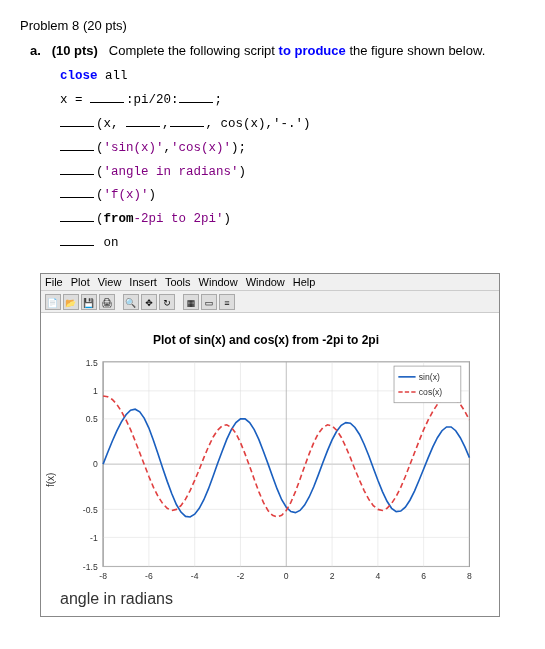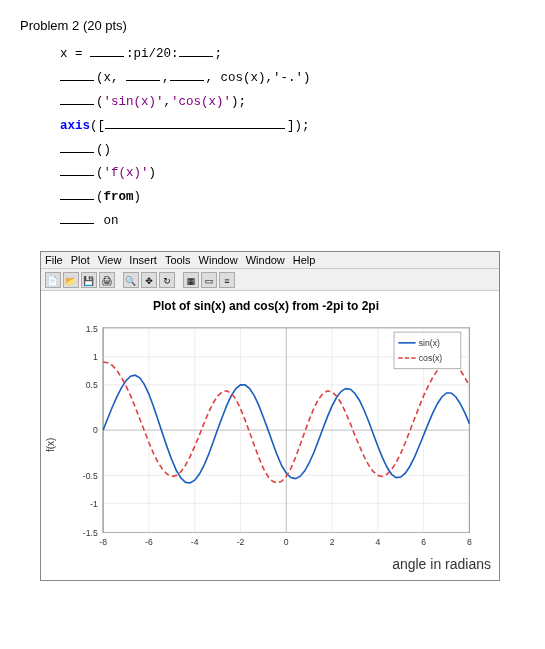--- a/index.html
+++ b/index.html
@@ -112,21 +112,21 @@
       background: #ddd;
       border: 1px solid #aaa;
       display: inline-block;
       font-size: 9px;
       text-align: center;
       line-height: 16px;
     }
 
     .fig-content {
       background: #fff;
-      padding: 8px 8px 8px 0px;
+      padding: 20px 8px 8px 0px;
       position: relative;
     }
 
     .plot-title {
       text-align: center;
       font-size: 12px;
       font-weight: bold;
       margin-bottom: 4px;
     }
 
@@ -150,43 +150,56 @@
       flex-direction: column;
       flex: 1;
     }
 
     .chart-container {
       position: relative;
       flex: 1;
     }
 
     .x-label {
-      text-align: right;
-      font-size: 14px;
+      text-align: left;
+      font-size: 16px;
       color: #333;
       margin-top: 2px;
     }
 
     svg.plot-svg {
       width: 100%;
       display: block;
     }
   </style>
 </head>
 <body>
 
 <div class="problem-header">
-  <span>Problem 2</span>
+  <span>Problem 8</span>
   <span>(20 pts)</span>
 </div>
 
 <div class="sub-problem">
+  <div class="sub-label">
+    <strong>a.</strong>
+    &nbsp;
+    <strong>(10 pts)</strong>
+    &nbsp;
+    <span>Complete the following script</span>
+    <span style="color:#00f; font-weight:bold;"> to produce </span>
+    <span>the figure shown below.</span>
+  </div>
 
   <div class="code-block">
 
+    <div class="code-line">
+      <span class="kw-blue">close</span>
+      <span>&nbsp;all</span>
+    </div>
 
     <div class="code-line">
       <span>x =&nbsp;</span>
       <span class="blank"></span>
       <span>:pi/20:</span>
       <span class="blank"></span>
       <span>;</span>
     </div>
 
     <div class="code-line">
@@ -201,44 +214,40 @@
 
     <div class="code-line">
       <span class="blank"></span>
       <span>(</span>
       <span class="str-purple">'sin(x)'</span>
       <span>,</span>
       <span class="str-purple">'cos(x)'</span>
       <span>);</span>
     </div>
 
-    <div class="code-line">
-      <span class="kw-blue">axis</span>
-      <span>([</span>
-      <span class="blank blank-axis"></span>
-      <span>]);</span>
-    </div>
 
     <div class="code-line">
       <span class="blank"></span>
       <span>(</span>
+      <span class="str-purple">'angle in radians'</span>
       <span>)</span>
     </div>
 
     <div class="code-line">
       <span class="blank"></span>
       <span>(</span>
       <span class="str-purple">'f(x)'</span>
       <span>)</span>
     </div>
 
     <div class="code-line">
       <span class="blank"></span>
       <span>(</span>
       <span class="kw-purple">from</span>
+      <span class="str-purple"> -2pi to 2pi'</span>
       <span>)</span>
     </div>
 
     <div class="code-line">
       <span class="blank"></span>
       <span>&nbsp;on</span>
     </div>
 
   </div>
 </div>

